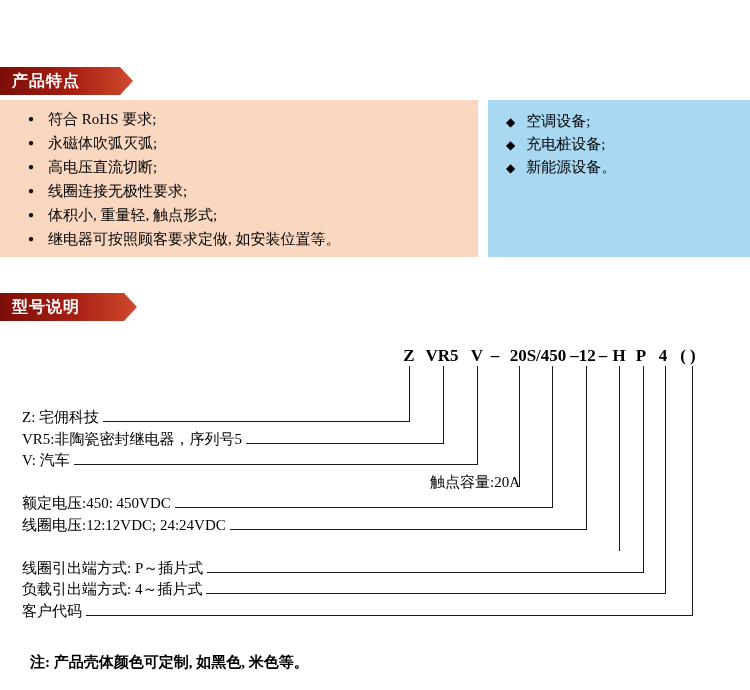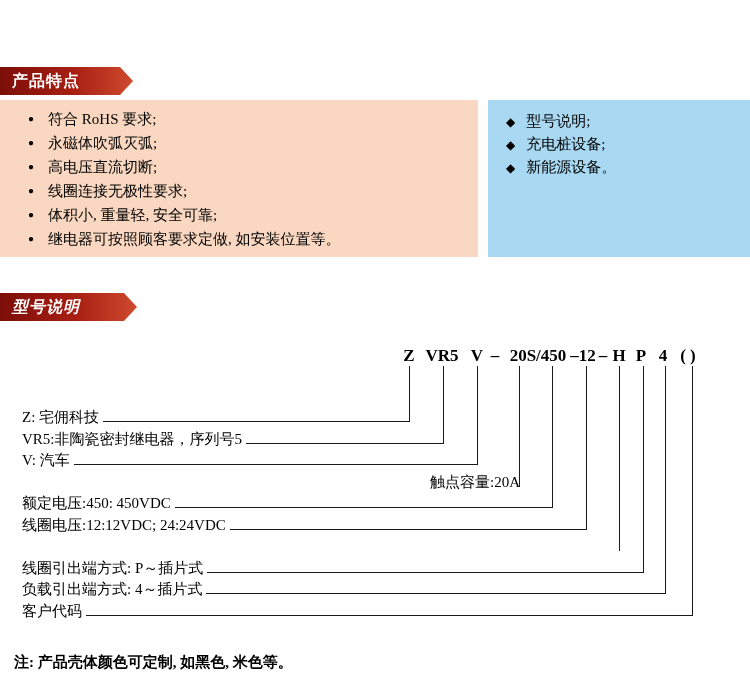--- a/index.html
+++ b/index.html
@@ -39,21 +39,21 @@
     font-weight:bold; font-size:17px; white-space:pre;
   }
 
   
   .callout { position:absolute; display:flex; align-items:flex-end; height:18px; font-size:15px; }
   .callout .txt { white-space:nowrap; line-height:18px; }
   .callout .lead { flex:1; border-bottom:1px solid #1a1a1a; margin-bottom:4px; margin-left:4px; }
 
   .vline { position:absolute; width:1px; background:#1a1a1a; }
 
-  .note { position:absolute; left:14px; top:653px; font-weight:bold; font-size:15px; }
+  .note { position:absolute; left:30px; top:653px; font-weight:bold; font-size:15px; }
 </style>
 </head>
 <body>
 
 <div class="page">
 
   <div class="banner red" style="left:0;top:67px;width:133px;height:28px;">
     <span>产品特点</span>
   </div>
 
@@ -74,47 +74,47 @@
       <li>
         <span class="marker">●</span>
         <span>高电压直流切断;</span>
       </li>
       <li>
         <span class="marker">●</span>
         <span>线圈连接无极性要求;</span>
       </li>
       <li>
         <span class="marker">●</span>
-        <span>体积小, 重量轻, 安全可靠;</span>
+        <span>体积小, 重量轻, 触点形式;</span>
       </li>
       <li>
         <span class="marker">●</span>
         <span>继电器可按照顾客要求定做, 如安装位置等。</span>
       </li>
     </ul>
   </div>
 
   <div class="panel blue" style="left:488px;top:100px;width:262px;height:157px;">
     <ul class="use-list">
       <li>
         <span class="marker">◆</span>
-        <span>型号说明;</span>
+        <span>空调设备;</span>
       </li>
       <li>
         <span class="marker">◆</span>
         <span>充电桩设备;</span>
       </li>
       <li>
         <span class="marker">◆</span>
         <span>新能源设备。</span>
       </li>
     </ul>
   </div>
 
-  <div class="banner red" style="left:0;top:293px;width:137px;height:28px;font-style:italic;">
+  <div class="banner red" style="left:0;top:293px;width:137px;height:28px;">
     <span>型号说明</span>
   </div>
 
   <div class="code-row">
     <span class="code-part" style="left:409px;">Z</span>
     <span class="code-part" style="left:442px;">VR5</span>
     <span class="code-part" style="left:477px;">V</span>
     <span class="code-part" style="left:495px;">–</span>
     <span class="code-part" style="left:538px;">20S/450</span>
     <span class="code-part" style="left:583px;">–12</span>

